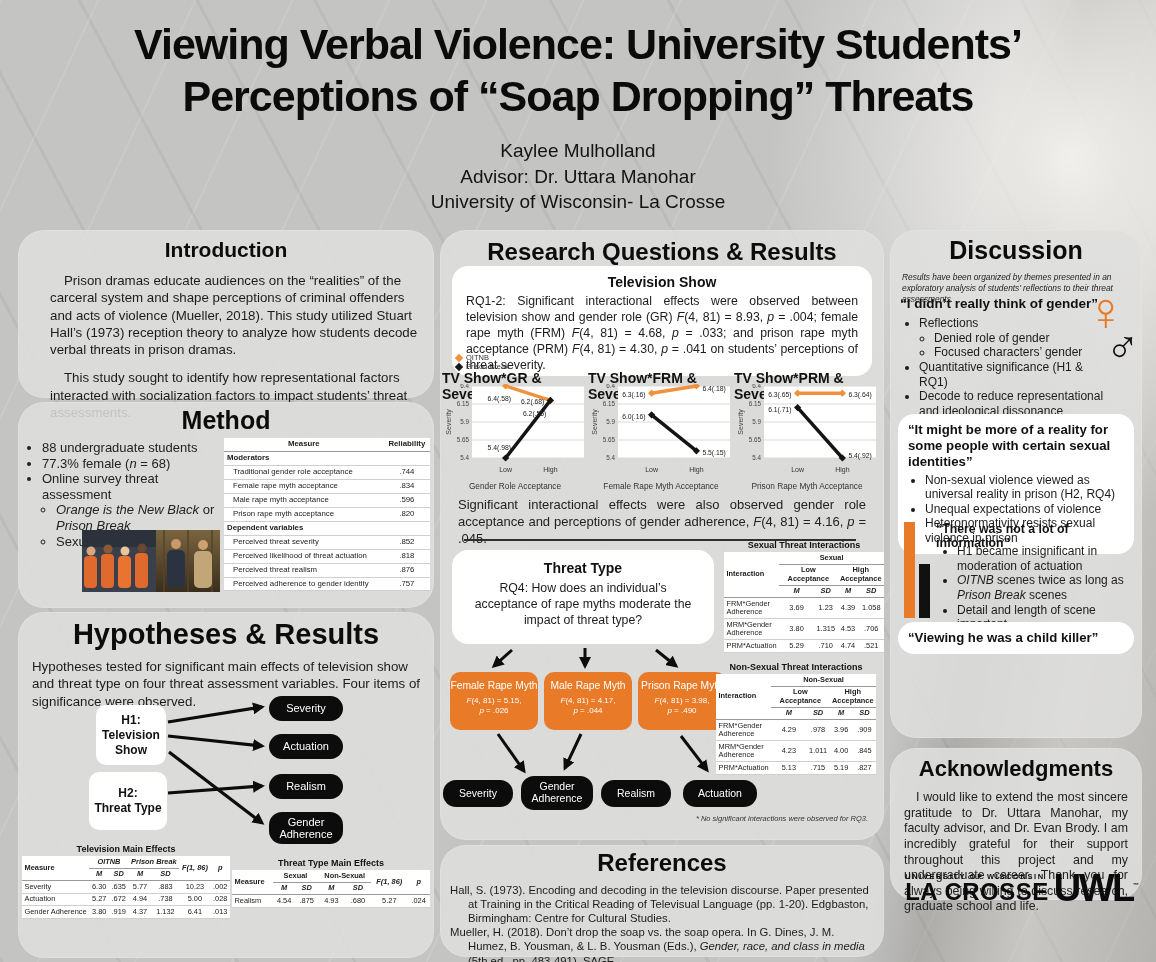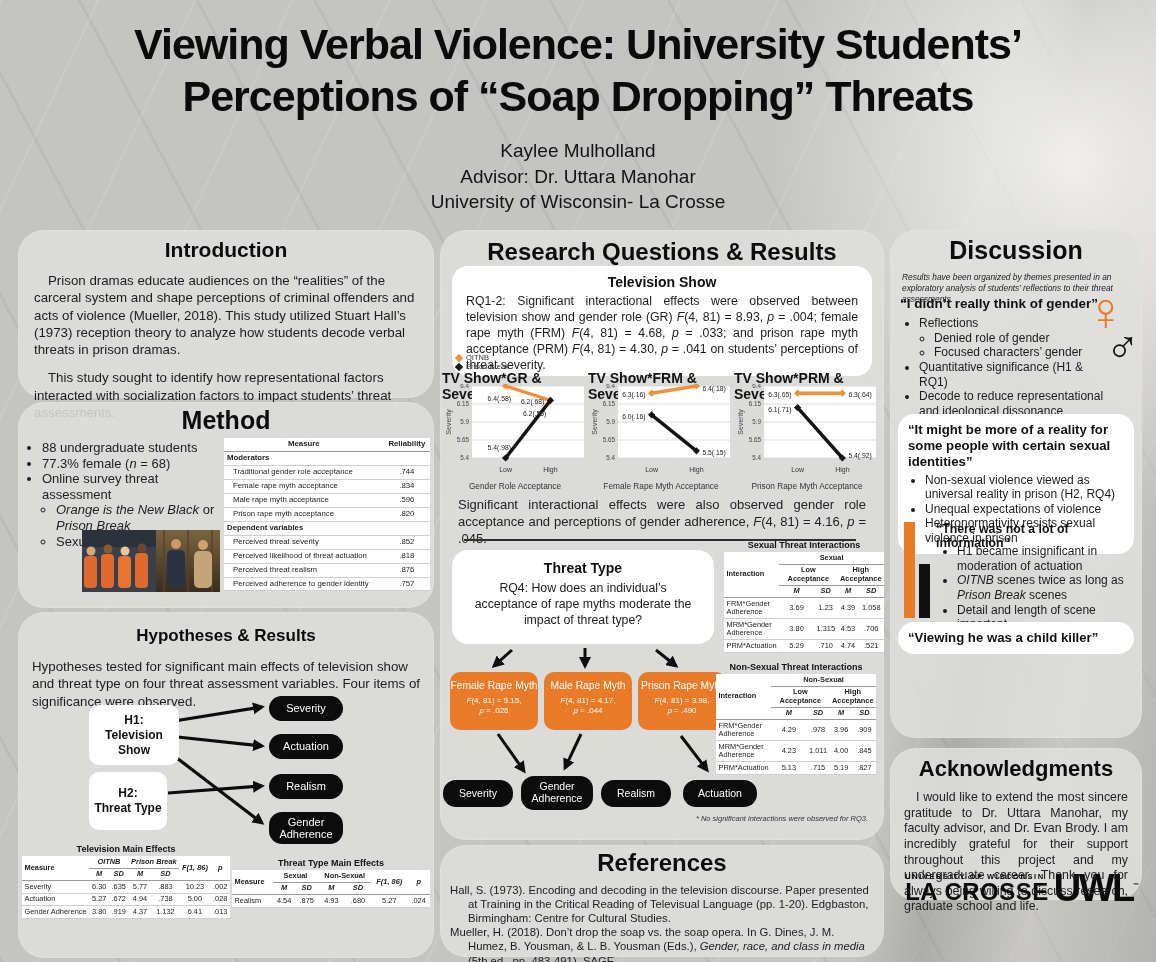--- a/index.html
+++ b/index.html
@@ -16,21 +16,21 @@
   #title{position:absolute;top:18px;left:0;width:1156px;text-align:center;font-size:43px;line-height:1.22;font-weight:bold;letter-spacing:-1px;color:#0b0b0b;}
   #byline{position:absolute;top:138px;left:0;width:1156px;text-align:center;font-size:19px;line-height:1.35;color:#141414;}
   
   .body-txt{font-size:13.3px;line-height:1.3;color:#1c1c1c;}
   .wbox{position:absolute;background:#fff;border-radius:16px;}
   .wbox-title{text-align:center;font-weight:bold;font-size:14px;color:#111;}
   
   #card-intro{left:18px;top:230px;width:416px;height:168px;}
   #card-intro .sec-h{top:8px;font-size:21px;}
   #intro-body{position:absolute;left:16px;top:42px;width:386px;}
-  #intro-body p{margin:0 0 11px 0;text-indent:14px;}
+  #intro-body p{margin:0 0 11px 16px;text-indent:14px;}
   
   #card-method{left:18px;top:402px;width:416px;height:206px;}
   #card-method .sec-h{top:4px;font-size:25px;}
   .mbul{position:absolute;left:8px;top:38px;width:198px;font-size:13px;line-height:1.2;}
   .mbul ul{margin:0;padding-left:16px;}
   .mbul ul ul{padding-left:14px;}
   #method-table{position:absolute;left:206px;top:36px;width:206px;}
   #method-photos{position:absolute;left:64px;top:128px;display:flex;}
   
   .tbl table{border-collapse:collapse;width:100%;background:#fff;}
@@ -39,21 +39,21 @@
   .tbl th.left{text-align:left;}
   .tbl td.lbl{text-align:left;}
   .tbl td.section{text-align:left;font-weight:bold;}
   .tbl .it{font-style:italic;}
   .tbl-title{font-size:9px;font-weight:bold;text-align:center;color:#111;margin-bottom:2px;}
   #method-table th,#method-table td{font-size:7.8px;padding:2px 3px;}
   #method-table td.lbl{padding-left:9px;}
   .int-tbl th:first-child,.int-tbl td.lbl{width:48px;}
   
   #card-hypo{left:18px;top:612px;width:416px;height:346px;}
-  #card-hypo .sec-h{top:14px;font-size:17px;}
+  #card-hypo .sec-h{top:6px;font-size:29px;}
   #hypo-intro{position:absolute;left:14px;top:46px;width:392px;}
   .hbox{position:absolute;background:#fff;border-radius:10px;display:flex;flex-direction:column;justify-content:center;text-align:center;font-weight:bold;font-size:12px;line-height:1.25;color:#111;}
   .pill{position:absolute;background:#0c0c0c;color:#fff;border-radius:13px;display:flex;align-items:center;justify-content:center;text-align:center;font-size:11px;line-height:1.1;}
   #hypo-arrows,#flow-arrows{position:absolute;left:0;top:0;pointer-events:none;}
   #tv-table{position:absolute;left:4px;top:232px;width:208px;}
   #tt-table{position:absolute;left:214px;top:246px;width:198px;}
   
   #card-rqr{left:440px;top:230px;width:444px;height:610px;}
   #card-rqr .sec-h{top:8px;font-size:24px;}
   #tv-box{left:12px;top:36px;width:420px;height:110px;}
@@ -242,21 +242,21 @@
         <marker id="m1" markerUnits="userSpaceOnUse" markerWidth="12" markerHeight="12" refX="9" refY="6" orient="auto">
           <path d="M0,0 L12,6 L0,12 Z" fill="#0c0c0c"></path>
         </marker>
       </defs>
       <line x1="150" y1="110" x2="244" y2="95" stroke="#0c0c0c" stroke-width="3.2" marker-end="url(#m1)"></line>
       <line x1="150" y1="124" x2="244" y2="134" stroke="#0c0c0c" stroke-width="3.2" marker-end="url(#m1)"></line>
       <line x1="151" y1="140" x2="244" y2="211" stroke="#0c0c0c" stroke-width="3.2" marker-end="url(#m1)"></line>
       <line x1="150" y1="181" x2="244" y2="174" stroke="#0c0c0c" stroke-width="3.2" marker-end="url(#m1)"></line>
     </svg>
 
-    <div class="hbox" style="left:71px;top:93px;width:90px;height:60px;">
+    <div class="hbox" style="left:78px;top:93px;width:70px;height:60px;">
       <div>H1:</div>
       <div>Television Show</div>
     </div>
     <div class="hbox" style="left:71px;top:160px;width:78px;height:58px;">
       <div>H2:</div>
       <div>Threat Type</div>
     </div>
     <div class="pill" style="left:251px;top:84px;width:74px;height:25px;">Severity</div>
     <div class="pill" style="left:251px;top:122px;width:74px;height:25px;">Actuation</div>
     <div class="pill" style="left:251px;top:162px;width:74px;height:25px;">Realism</div>

